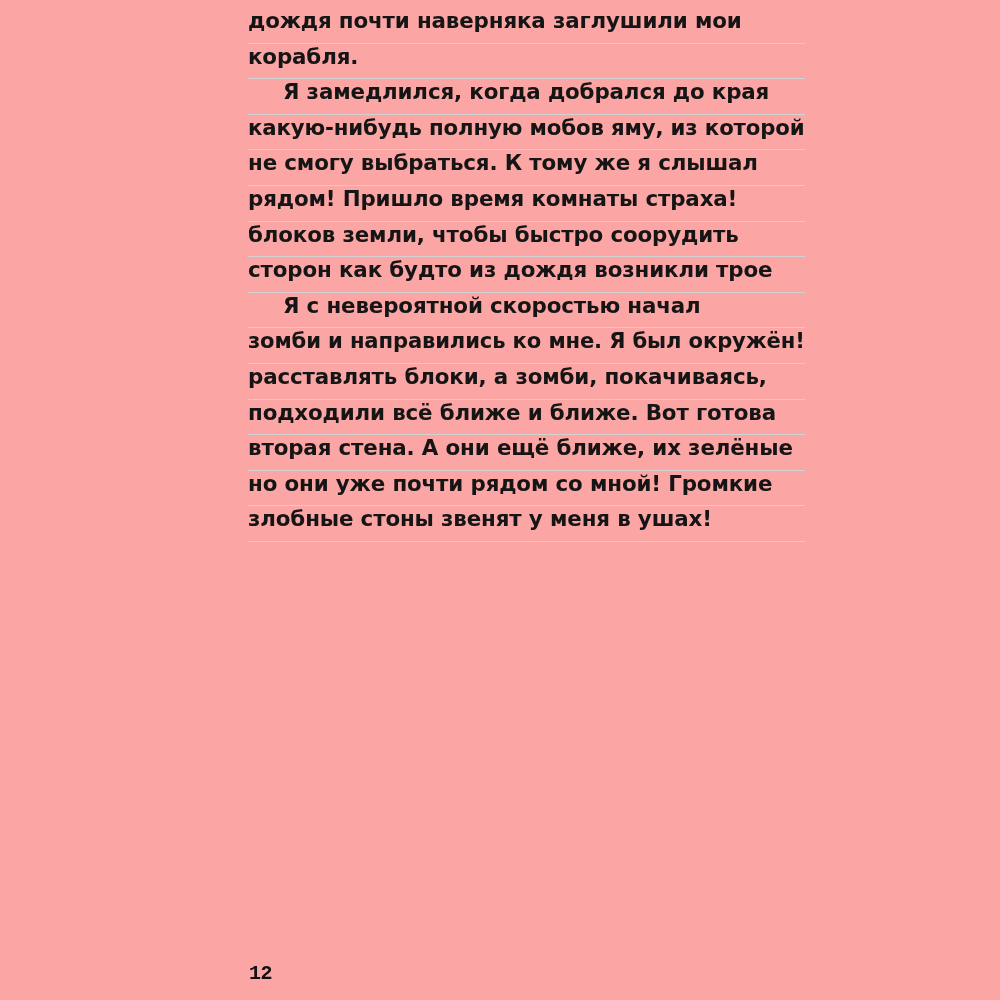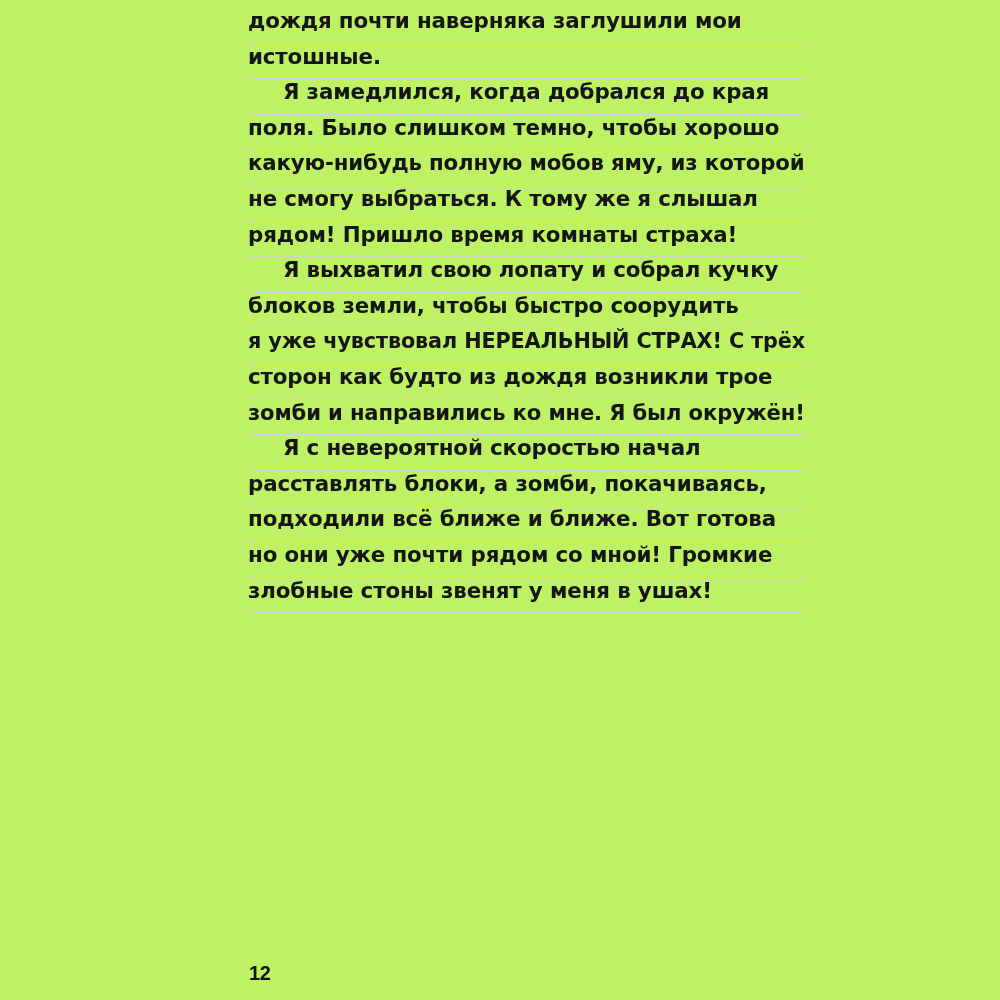--- a/index.html
+++ b/index.html
@@ -11,21 +11,21 @@
     width: 1000px;
     height: 1000px;
     overflow: hidden;
     font-family: "DejaVu Sans", sans-serif;
   }
 
   #page {
     position: relative;
     width: 1000px;
     height: 1000px;
-    background: #bef264;
+    background: #fca5a5;
   }
 
   
   #text-column {
     position: absolute;
     left: 248px;
     top: 8px;
     width: 557px;
   }
 
@@ -55,47 +55,45 @@
   }
 
   .text-line.indent .glyphs {
     left: 35px;
   }
 
   #page-number {
     position: absolute;
     left: 249px;
     top: 962px;
-    font-family: Liberation Sans, sans-serif;
+    font-family: Liberation Mono, monospace;
     font-size: 20px;
     font-weight: bold;
     color: #111111;
     letter-spacing: -0.4px;
   }
 </style>
 </head>
 <body>
 
 <div id="page">
 
   <div id="text-column">
       <div class="text-line"><span class="glyphs">дождя почти наверняка заглушили мои</span></div>
-      <div class="text-line"><span class="glyphs">истошные.</span></div>
+      <div class="text-line"><span class="glyphs">корабля.</span></div>
       <div class="text-line indent"><span class="glyphs">Я замедлился, когда добрался до края</span></div>
-      <div class="text-line"><span class="glyphs">поля. Было слишком темно, чтобы хорошо</span></div>
       <div class="text-line"><span class="glyphs" style="transform: scaleX(0.989343);">какую-нибудь полную мобов яму, из которой</span></div>
       <div class="text-line"><span class="glyphs">не смогу выбраться. К тому же я слышал</span></div>
       <div class="text-line"><span class="glyphs">рядом! Пришло время комнаты страха!</span></div>
-      <div class="text-line indent"><span class="glyphs">Я выхватил свою лопату и собрал кучку</span></div>
       <div class="text-line"><span class="glyphs">блоков земли, чтобы быстро соорудить</span></div>
-      <div class="text-line"><span class="glyphs" style="transform: scaleX(0.967014);">я уже чувствовал НЕРЕАЛЬНЫЙ СТРАХ! С трёх</span></div>
       <div class="text-line"><span class="glyphs">сторон как будто из дождя возникли трое</span></div>
+      <div class="text-line indent"><span class="glyphs">Я с невероятной скоростью начал</span></div>
       <div class="text-line"><span class="glyphs" style="transform: scaleX(0.982363);">зомби и направились ко мне. Я был окружён!</span></div>
-      <div class="text-line indent"><span class="glyphs">Я с невероятной скоростью начал</span></div>
       <div class="text-line"><span class="glyphs">расставлять блоки, а зомби, покачиваясь,</span></div>
       <div class="text-line"><span class="glyphs">подходили всё ближе и ближе. Вот готова</span></div>
+      <div class="text-line"><span class="glyphs">вторая стена. А они ещё ближе, их зелёные</span></div>
       <div class="text-line"><span class="glyphs">но они уже почти рядом со мной! Громкие</span></div>
       <div class="text-line"><span class="glyphs">злобные стоны звенят у меня в ушах!</span></div>
     </div>
 
   <div id="page-number">12</div>
 
 </div>
 
 </body></html>

